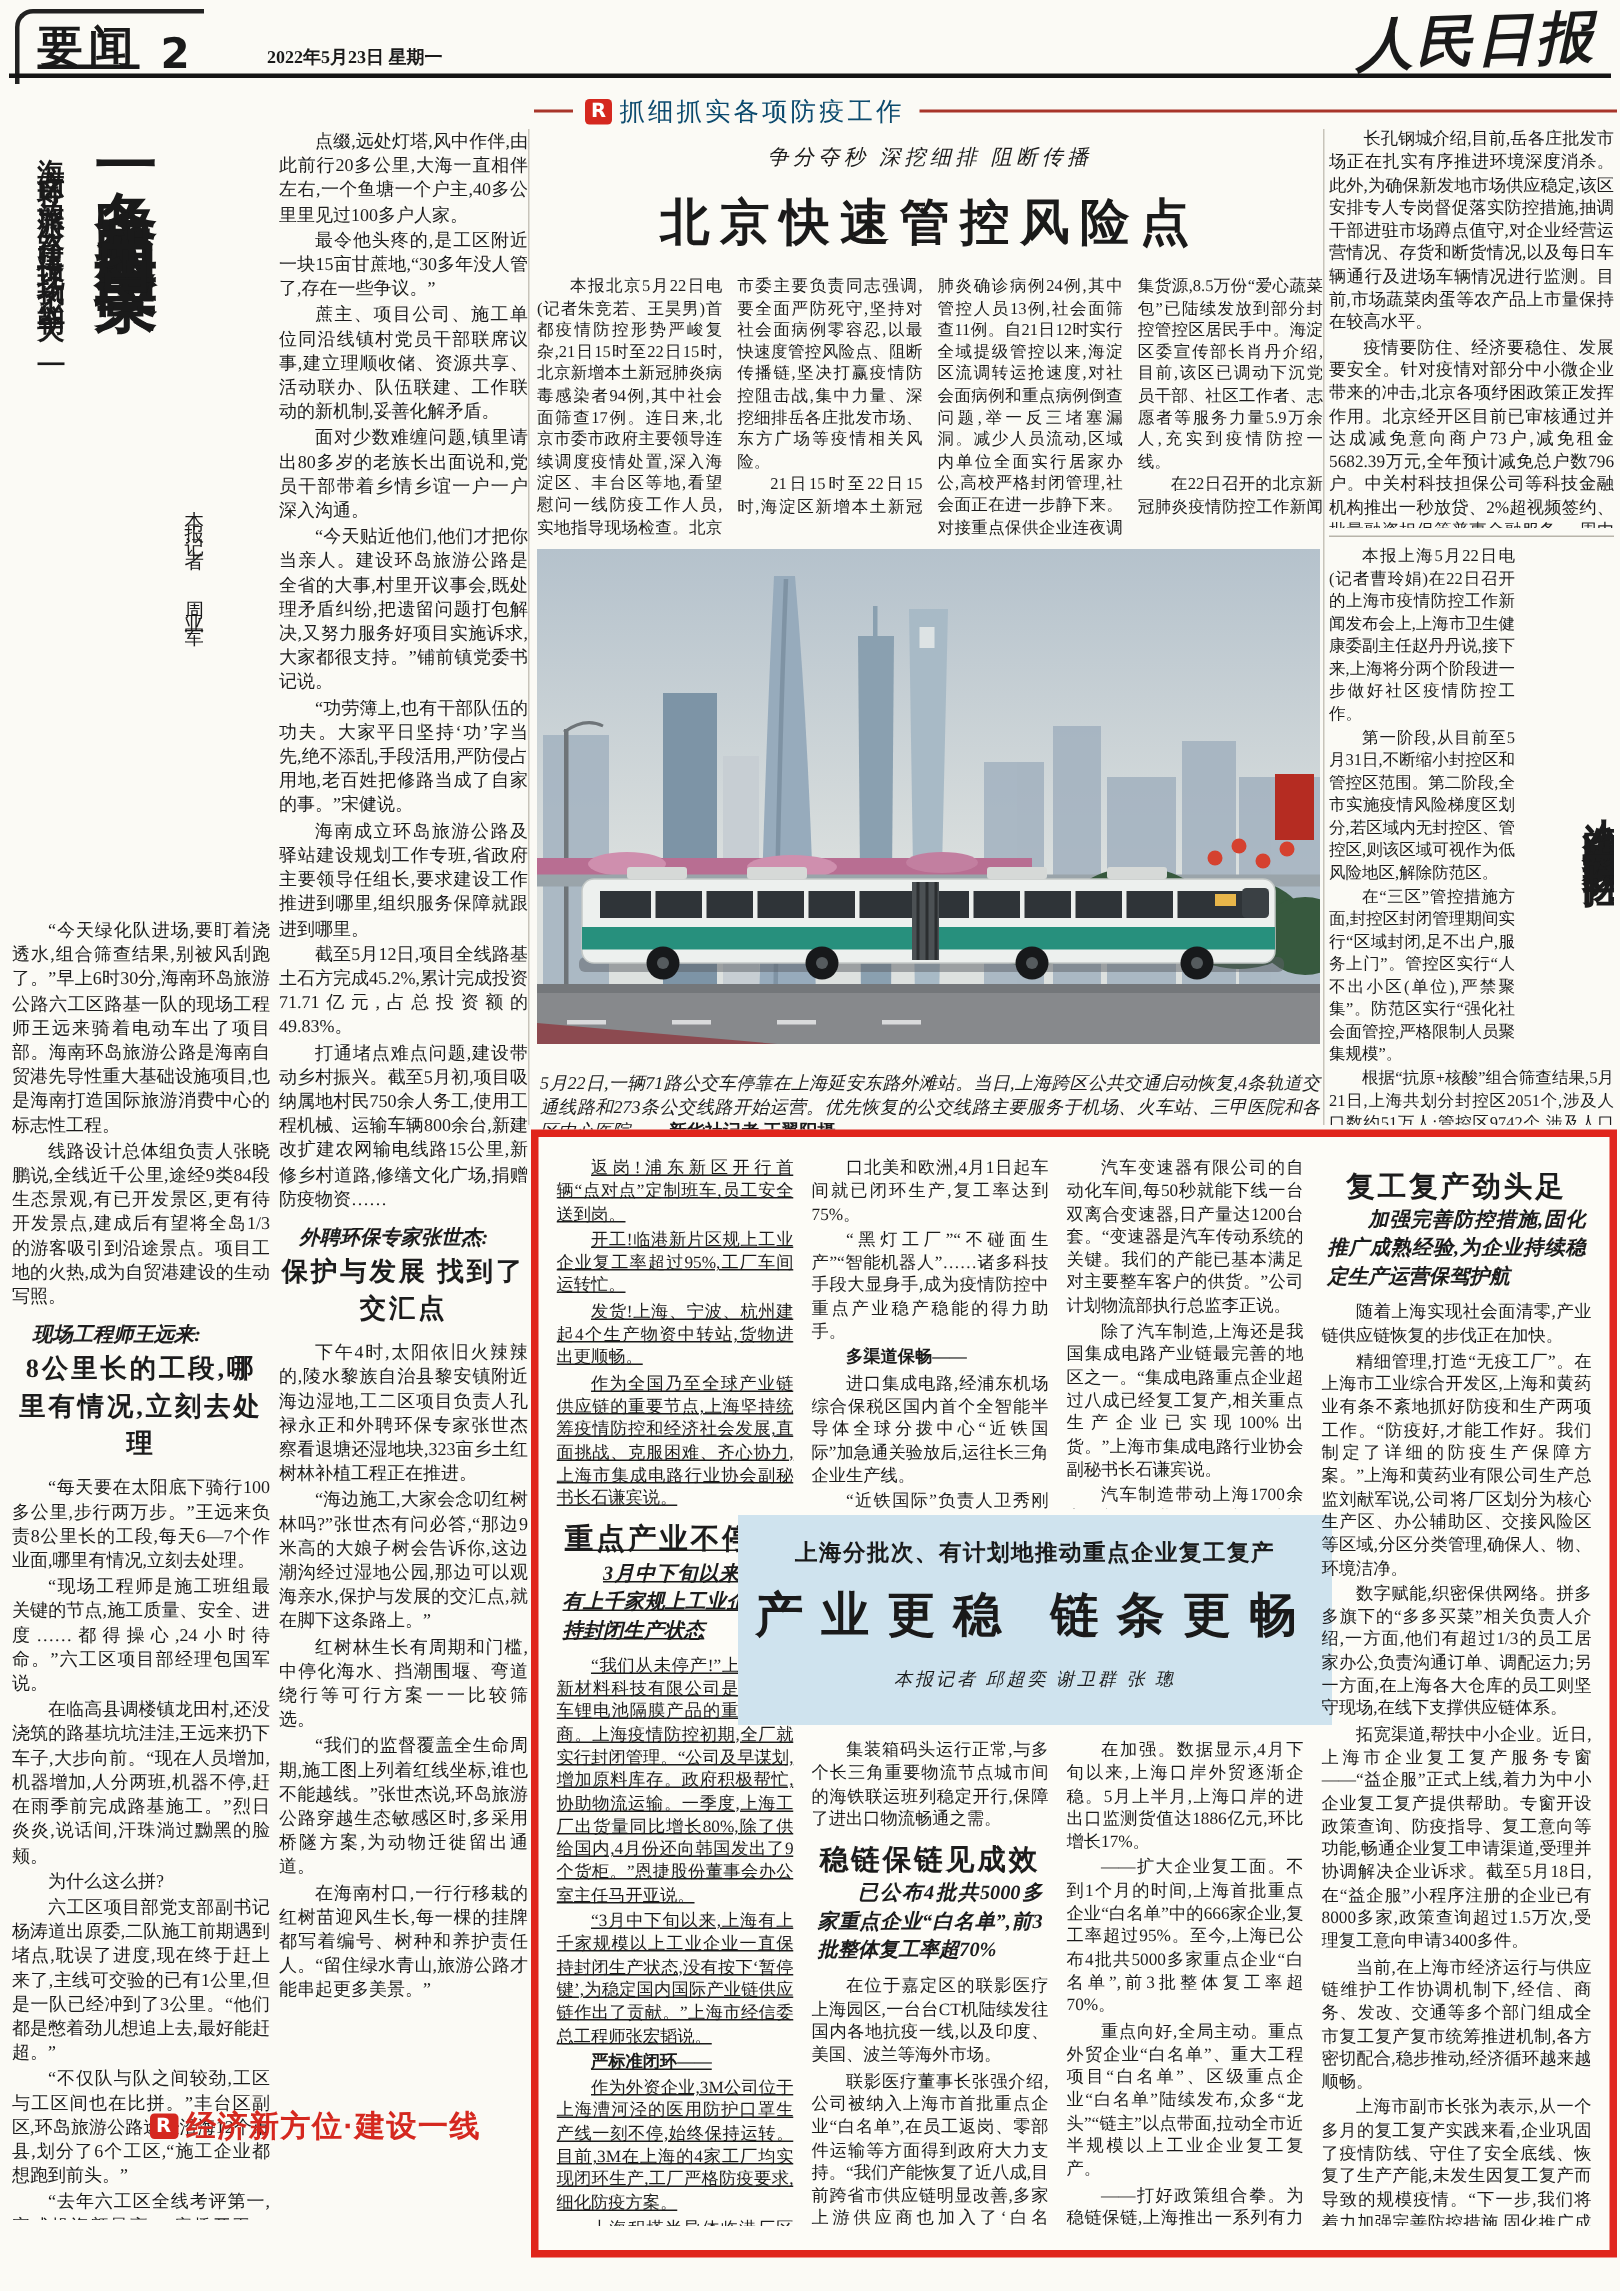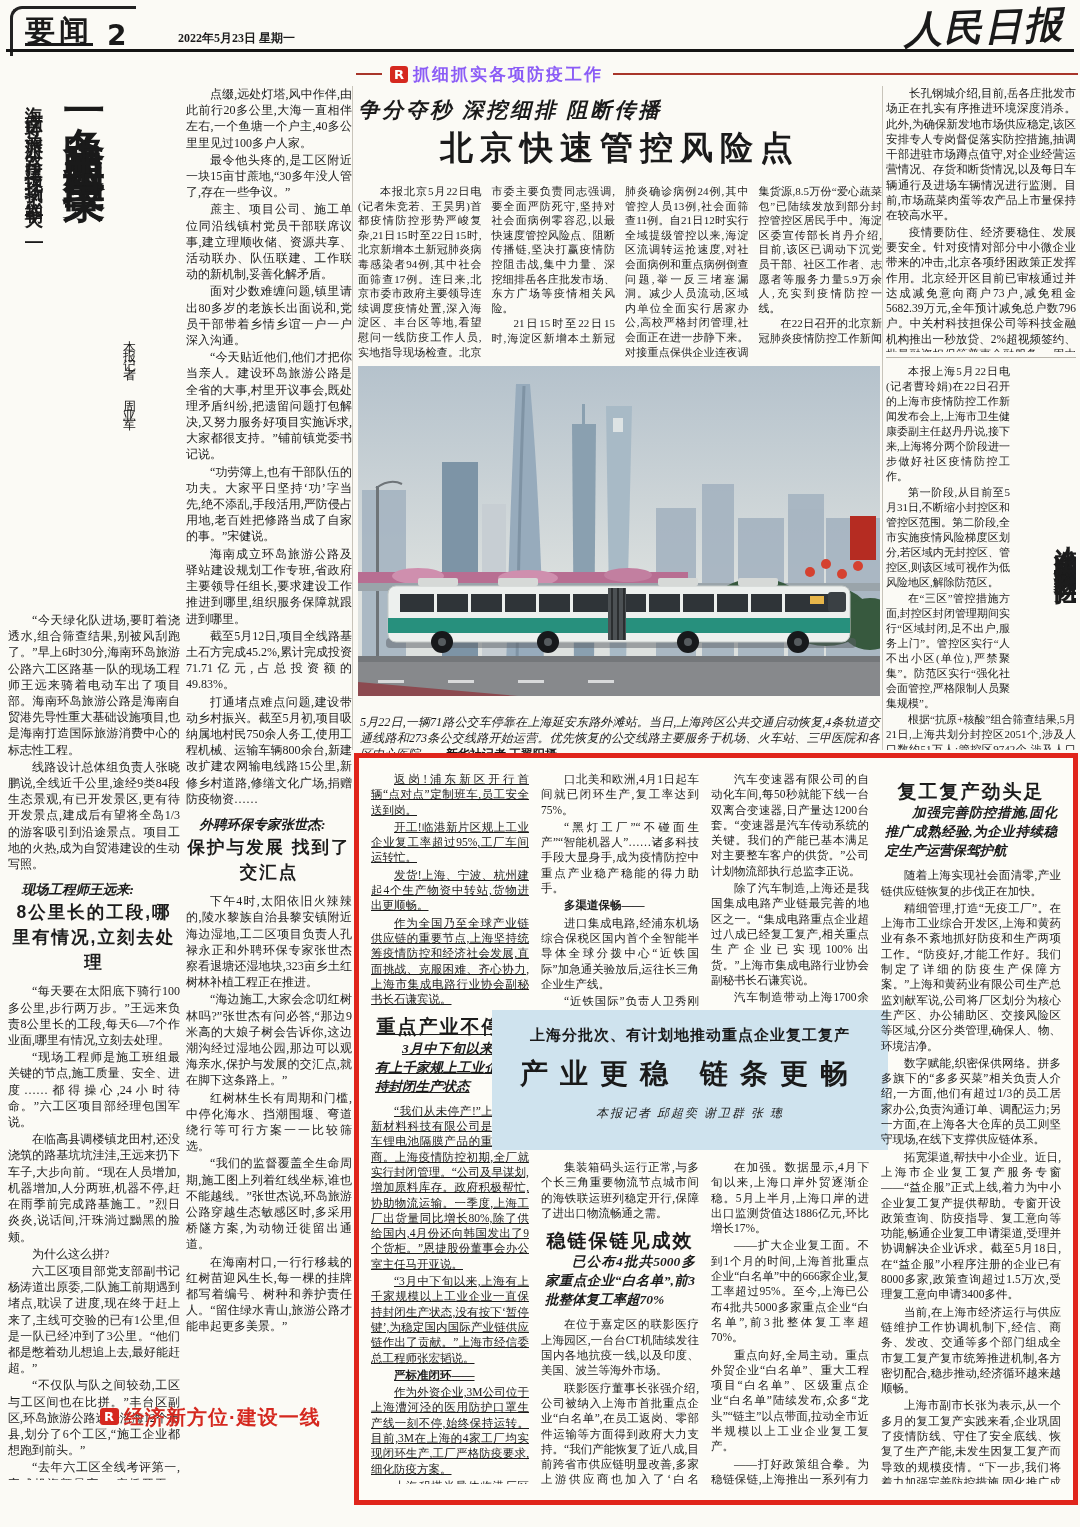--- a/index.html
+++ b/index.html
@@ -24,34 +24,34 @@
   .hrule{position:absolute;height:1px;background:#b8b4aa;}
   
   .hn-kicker{position:absolute;left:22px;top:92px;height:500px;font-size:18px;font-weight:700;
       letter-spacing:7px;font-family:"Liberation Sans",sans-serif;}
   .hn-headline{position:absolute;left:56px;top:88px;height:540px;font-size:42px;font-weight:900;
       letter-spacing:6px;font-family:"Liberation Sans","DejaVu Sans",sans-serif;}
   .hn-byline{position:absolute;left:120px;top:330px;height:260px;font-size:13px;letter-spacing:9px;}
   .hn-col1{left:8px;top:612px;width:172px;height:868px;font-size:12px;line-height:16.2px;}
   .hn-col2{left:186px;top:86px;width:166px;height:1396px;font-size:12px;line-height:16.2px;}
   .sec-lead{font-weight:700;font-size:13.5px;margin:10px 0 2px 0;text-indent:1em;font-style:italic;}
-  .sec-title{font-family:Liberation Sans, sans-serif;font-weight:800;font-size:17.5px;
+  .sec-title{font-family:Liberation Serif, serif;font-weight:800;font-size:17.5px;
       line-height:25px;text-align:center;letter-spacing:2px;margin:2px 0 8px 0;}
   .eco-footer{position:absolute;left:100px;top:1404px;color:#d5281f;font-weight:800;font-size:20px;
       font-family:"Liberation Sans",sans-serif;letter-spacing:1px;}
   .rlogo{display:inline-block;background:#d5281f;color:#fff;font-weight:900;font-size:13px;
       padding:1px 4px;border-radius:3px;margin-right:5px;vertical-align:3px;font-family:"DejaVu Sans",sans-serif;}
   
   .series-line{position:absolute;left:356px;top:64px;width:722px;display:flex;align-items:center;height:20px;}
   .series-line .seg{height:2px;background:#a8352a;}
   .series-line .seg.l{width:26px;margin-right:8px;}
   .series-line .seg.r{flex:1;margin-left:10px;}
-  .series-title{color:#8b5cf6;font-weight:700;font-size:17px;font-family:"Liberation Sans",sans-serif;letter-spacing:2px;}
-  .bj-kicker{position:absolute;left:358px;top:96px;width:524px;font-weight:700;
-      font-size:21px;letter-spacing:3px;font-style:italic;}
+  .series-title{color:#0c4a6e;font-weight:400;font-size:17px;font-family:"Liberation Sans",sans-serif;letter-spacing:2px;}
+  .bj-kicker{position:absolute;left:358px;top:96px;width:524px;text-align:center;font-weight:400;
+      font-size:14px;letter-spacing:3px;font-style:italic;}
   .bj-headline{position:absolute;left:358px;top:126px;width:524px;text-align:center;font-weight:900;
       font-size:33px;letter-spacing:7px;font-family:"Liberation Sans","DejaVu Sans",sans-serif;}
   .bj-cols{left:358px;top:184px;width:524px;height:176px;column-count:4;column-gap:10px;font-size:11px;line-height:14.6px;}
   .rt-cont{left:886px;top:86px;width:190px;height:266px;}
   
   .staged{left:886px;top:364px;width:190px;height:386px;font-size:11px;line-height:15px;}
   .staged-vhead{float:right;writing-mode:vertical-rl;text-orientation:upright;height:336px;width:58px;
       font-size:29px;font-weight:900;letter-spacing:3px;font-family:"Liberation Sans",sans-serif;
       margin:6px 0 6px 8px;text-align:center;}
   
@@ -61,21 +61,21 @@
   .caption .credit{font-weight:700;margin-left:14px;font-style:normal;}
   
   .redbox{position:absolute;left:354px;top:753px;width:714px;height:742px;border:5px solid #e0251b;background:#fdfcf7;}
   .redbox .col p{margin-bottom:2px;}
   .sub-head{font-family:"Liberation Sans","DejaVu Sans",sans-serif;font-weight:800;font-size:19px;
       letter-spacing:2px;text-align:center;margin:12px 0 4px 0;}
   .sub-lead{font-weight:700;font-style:italic;font-size:13.5px;line-height:19px;text-align:justify;
       margin:0 4px 8px 4px;text-indent:2em;}
   .bluebox{position:absolute;left:133px;top:252px;width:396px;height:140px;background:#cfe3ee;text-align:center;}
   .bb-kicker{font-weight:800;font-size:15px;letter-spacing:1px;margin-top:16px;font-family:"Liberation Sans",sans-serif;}
-  .bb-headline{font-weight:900;font-size:28px;letter-spacing:12px;margin-top:10px;
+  .bb-headline{font-weight:900;font-size:32px;letter-spacing:12px;margin-top:10px;
       font-family:"Liberation Sans","DejaVu Sans",sans-serif;}
   .bb-byline{font-size:12px;margin-top:12px;font-style:italic;letter-spacing:2px;}
   .i-col1{left:12px;top:14px;width:158px;height:712px;text-decoration:underline;}
   .i-col2a{left:182px;top:14px;width:158px;height:234px;}
   .i-col3a{left:352px;top:14px;width:158px;height:234px;}
   .i-col2b{left:182px;top:402px;width:158px;height:326px;}
   .i-col3b{left:352px;top:402px;width:158px;height:326px;}
   .i-col4{left:522px;top:14px;width:180px;height:712px;}
 </style>
 </head>

